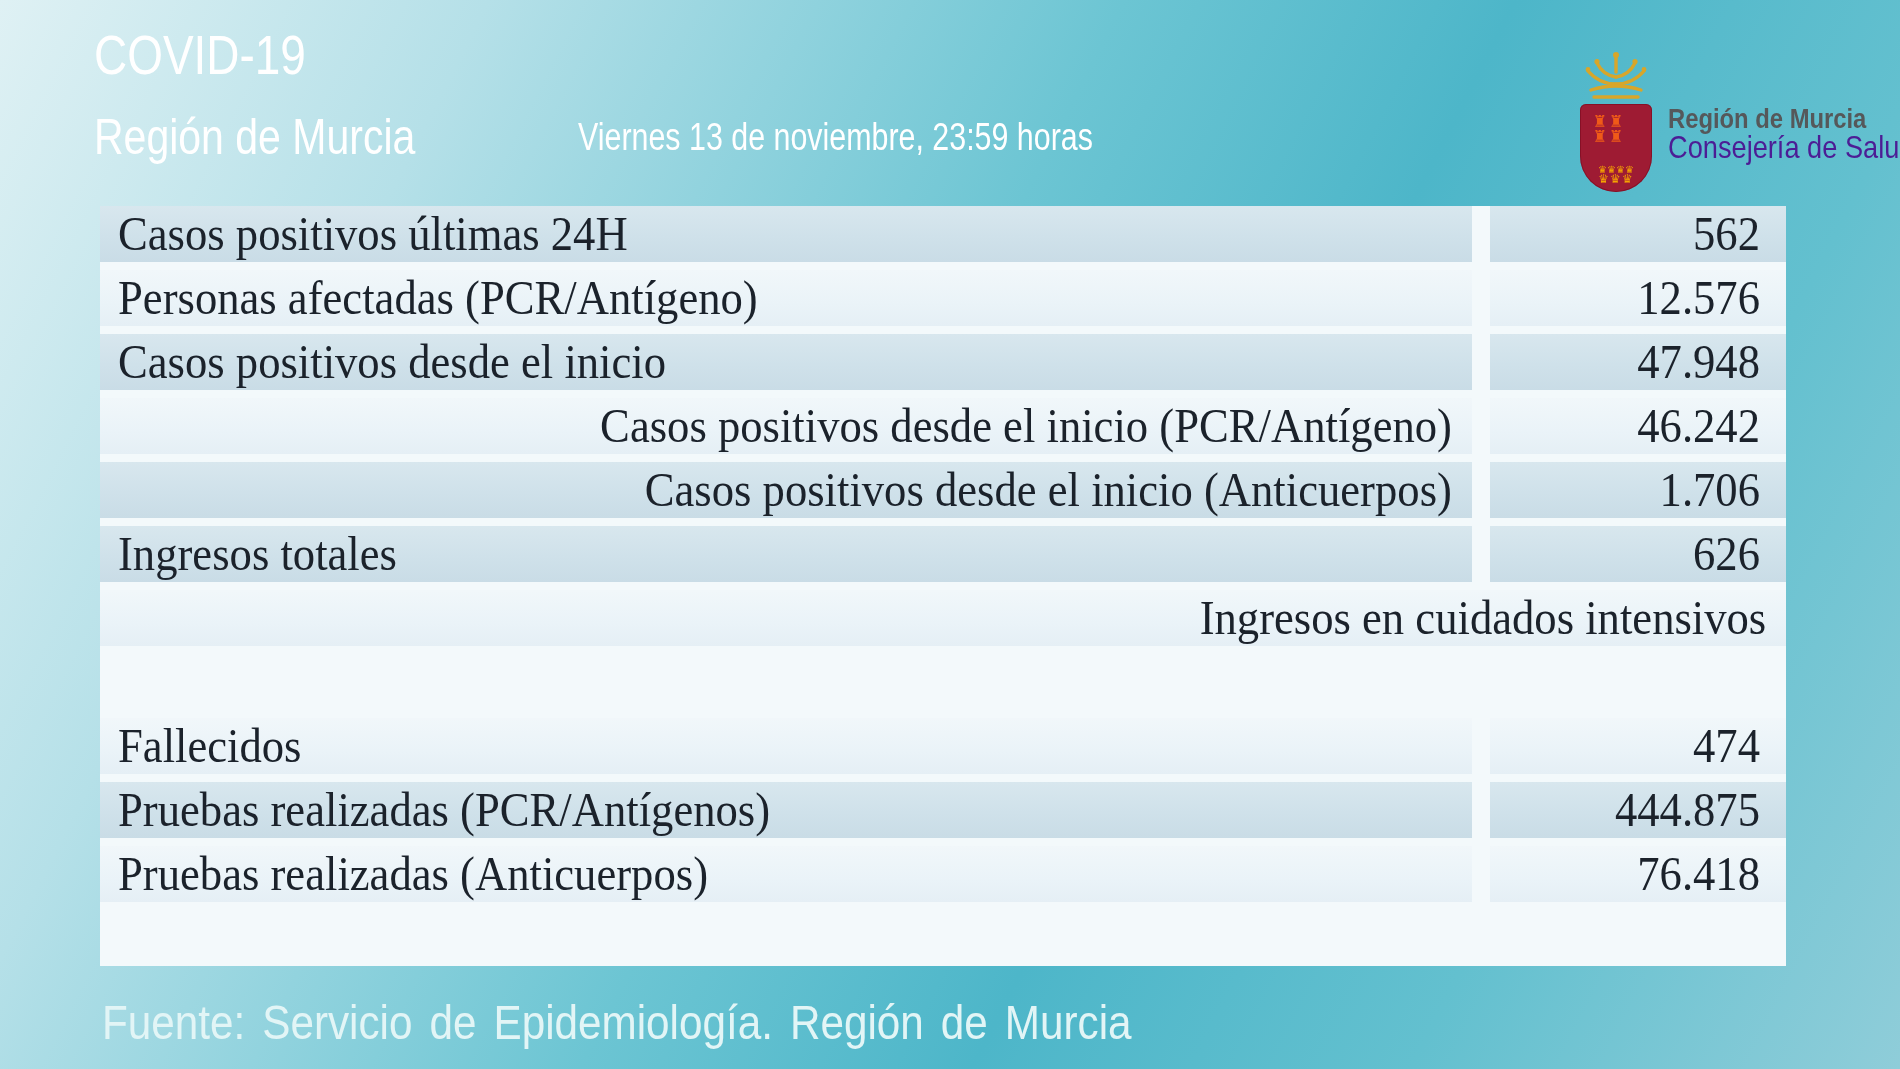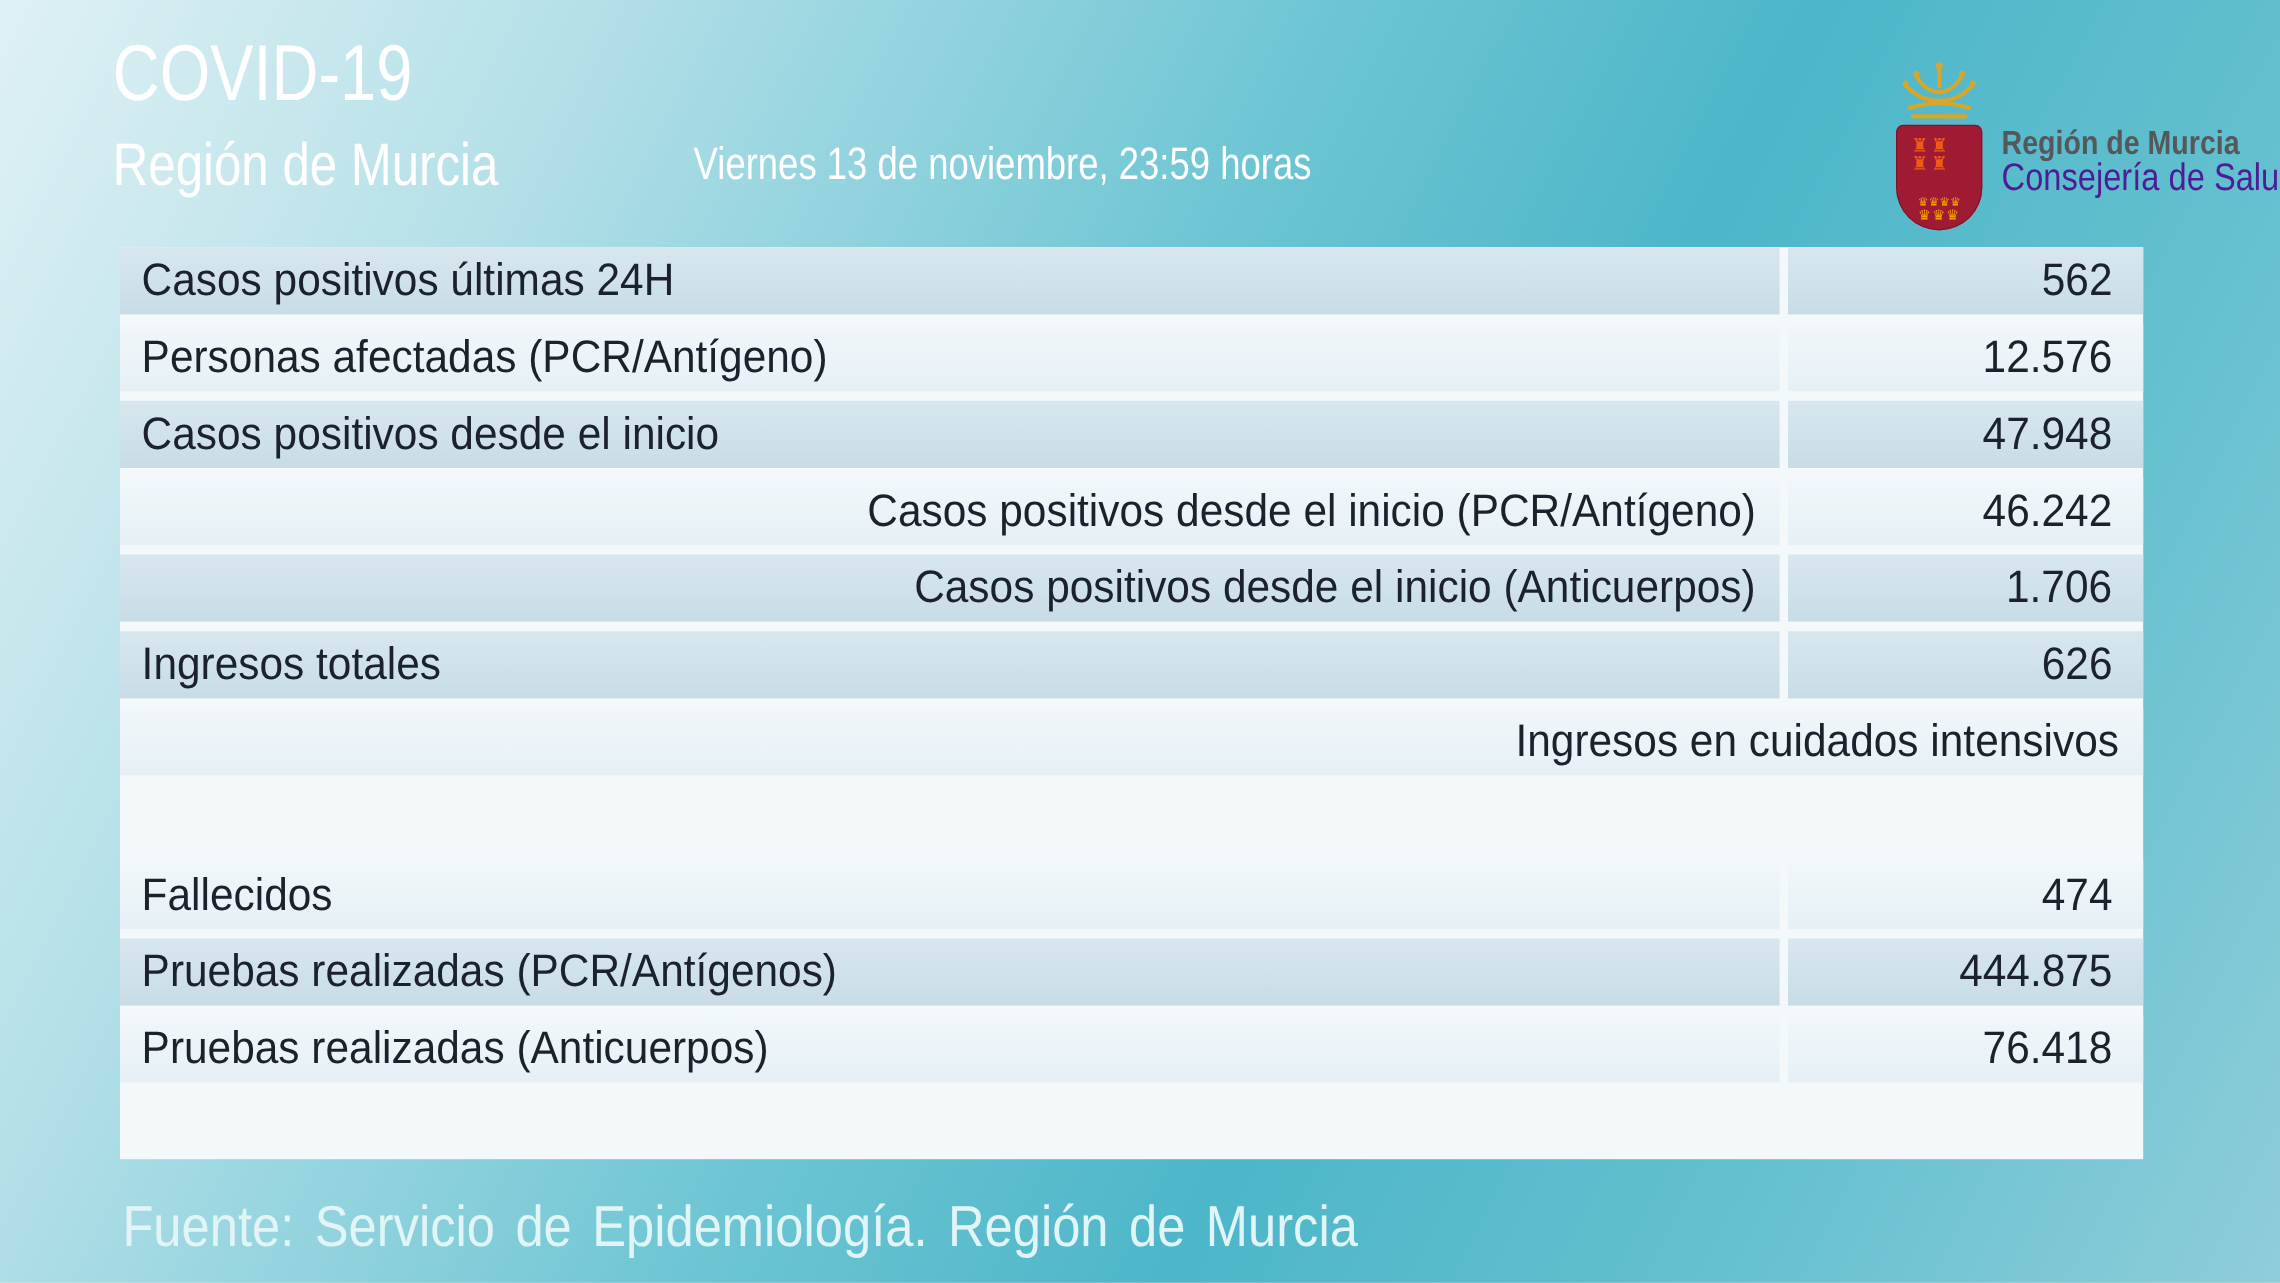--- a/index.html
+++ b/index.html
@@ -3,21 +3,21 @@
 <meta charset="utf-8">
 <style>
   html,body{margin:0;padding:0;}
   body{
     width:1900px;height:1069px;position:relative;overflow:hidden;
     font-family:"Liberation Sans",sans-serif;
     background:linear-gradient(117deg,#dff1f4 0%,#b5e0e8 20%,#6cc5d3 46%,#4db6c9 62%,#63c0cf 80%,#8fcdd9 100%);
   }
   .squeeze{display:inline-block;transform-origin:0 50%;}
   
-  .title{position:absolute;left:94px;top:26px;color:#ffffff;font-size:66px;font-weight:300;line-height:1.05;white-space:nowrap;}
+  .title{position:absolute;left:94px;top:26px;color:#ffffff;font-size:56px;font-weight:300;line-height:1.05;white-space:nowrap;}
   .title .squeeze{transform:scaleX(.82);}
   .subtitle{position:absolute;left:94px;top:108px;color:#ffffff;font-size:50px;font-weight:300;white-space:nowrap;}
   .subtitle .squeeze{transform:scaleX(.82);}
   .datetime{position:absolute;left:578px;top:116px;color:#ffffff;font-size:38px;font-weight:300;white-space:nowrap;}
   .datetime .squeeze{transform:scaleX(.8);}
   
   .crown-svg{position:absolute;left:1582px;top:50px;}
   .shield{position:absolute;left:1580px;top:104px;width:72px;height:88px;background:#9e1b33;border-radius:6px 6px 36px 36px;box-shadow:inset 0 0 0 1px rgba(120,10,30,.6);}
   .castles{position:absolute;left:10px;top:10px;width:38px;color:#ef5a18;font-family:"DejaVu Sans",sans-serif;font-size:16px;line-height:15px;letter-spacing:2px;text-align:center;}
   .crowns{position:absolute;bottom:7px;left:0;width:100%;text-align:center;color:#f5a302;font-family:"DejaVu Sans",sans-serif;}
@@ -25,23 +25,23 @@
   .crowns .r2{font-size:12px;line-height:11px;letter-spacing:1px;}
   .org{position:absolute;left:1668px;top:104px;white-space:nowrap;}
   .org-name{font-size:28px;font-weight:bold;color:#55585a;line-height:30px;}
   .org-name .squeeze{transform:scaleX(.85);}
   .org-dept{font-size:32px;color:#4c1d95;line-height:27px;}
   .org-dept .squeeze{transform:scaleX(.85);}
   
   .cases-table{position:absolute;left:100px;top:206px;width:1686px;height:760px;
     display:flex;flex-direction:column;gap:8px;background:#f3f9fb;}
   .row{display:flex;gap:7px;flex:0 0 56px;}
-  .cell{font-size:38px;line-height:56px;color:#1b222b;white-space:nowrap;overflow:hidden;}
+  .cell{font-size:48px;line-height:56px;color:#1b222b;white-space:nowrap;overflow:hidden;font-family:Liberation Serif, serif;}
   .cell.label{flex:1;padding-left:18px;}
-  .cell.value{width:270px;text-align:right;padding-right:26px;}
+  .cell.value{width:270px;text-align:right;padding-right:26px;margin-left:11px;}
   .row.odd  .cell{background:linear-gradient(180deg,#d8e7ee 0%,#cfe1ea 55%,#c9dce6 100%);}
   .row.even .cell{background:linear-gradient(180deg,#f1f7fa 0%,#eaf3f8 60%,#e5eff5 100%);}
   .cell.label .squeeze{transform:scaleX(.93);}
   .row.indent .cell.label{text-align:right;padding-right:20px;}
   .row.indent .cell.label .squeeze,.cell.value .squeeze{transform-origin:100% 50%;transform:scaleX(.93);}
   
   .footer{position:absolute;left:102px;top:995px;color:#e2f5f6;font-size:48px;font-weight:300;word-spacing:6px;white-space:nowrap;}
   .footer .squeeze{transform:scaleX(.88);}
 </style>
 </head>

